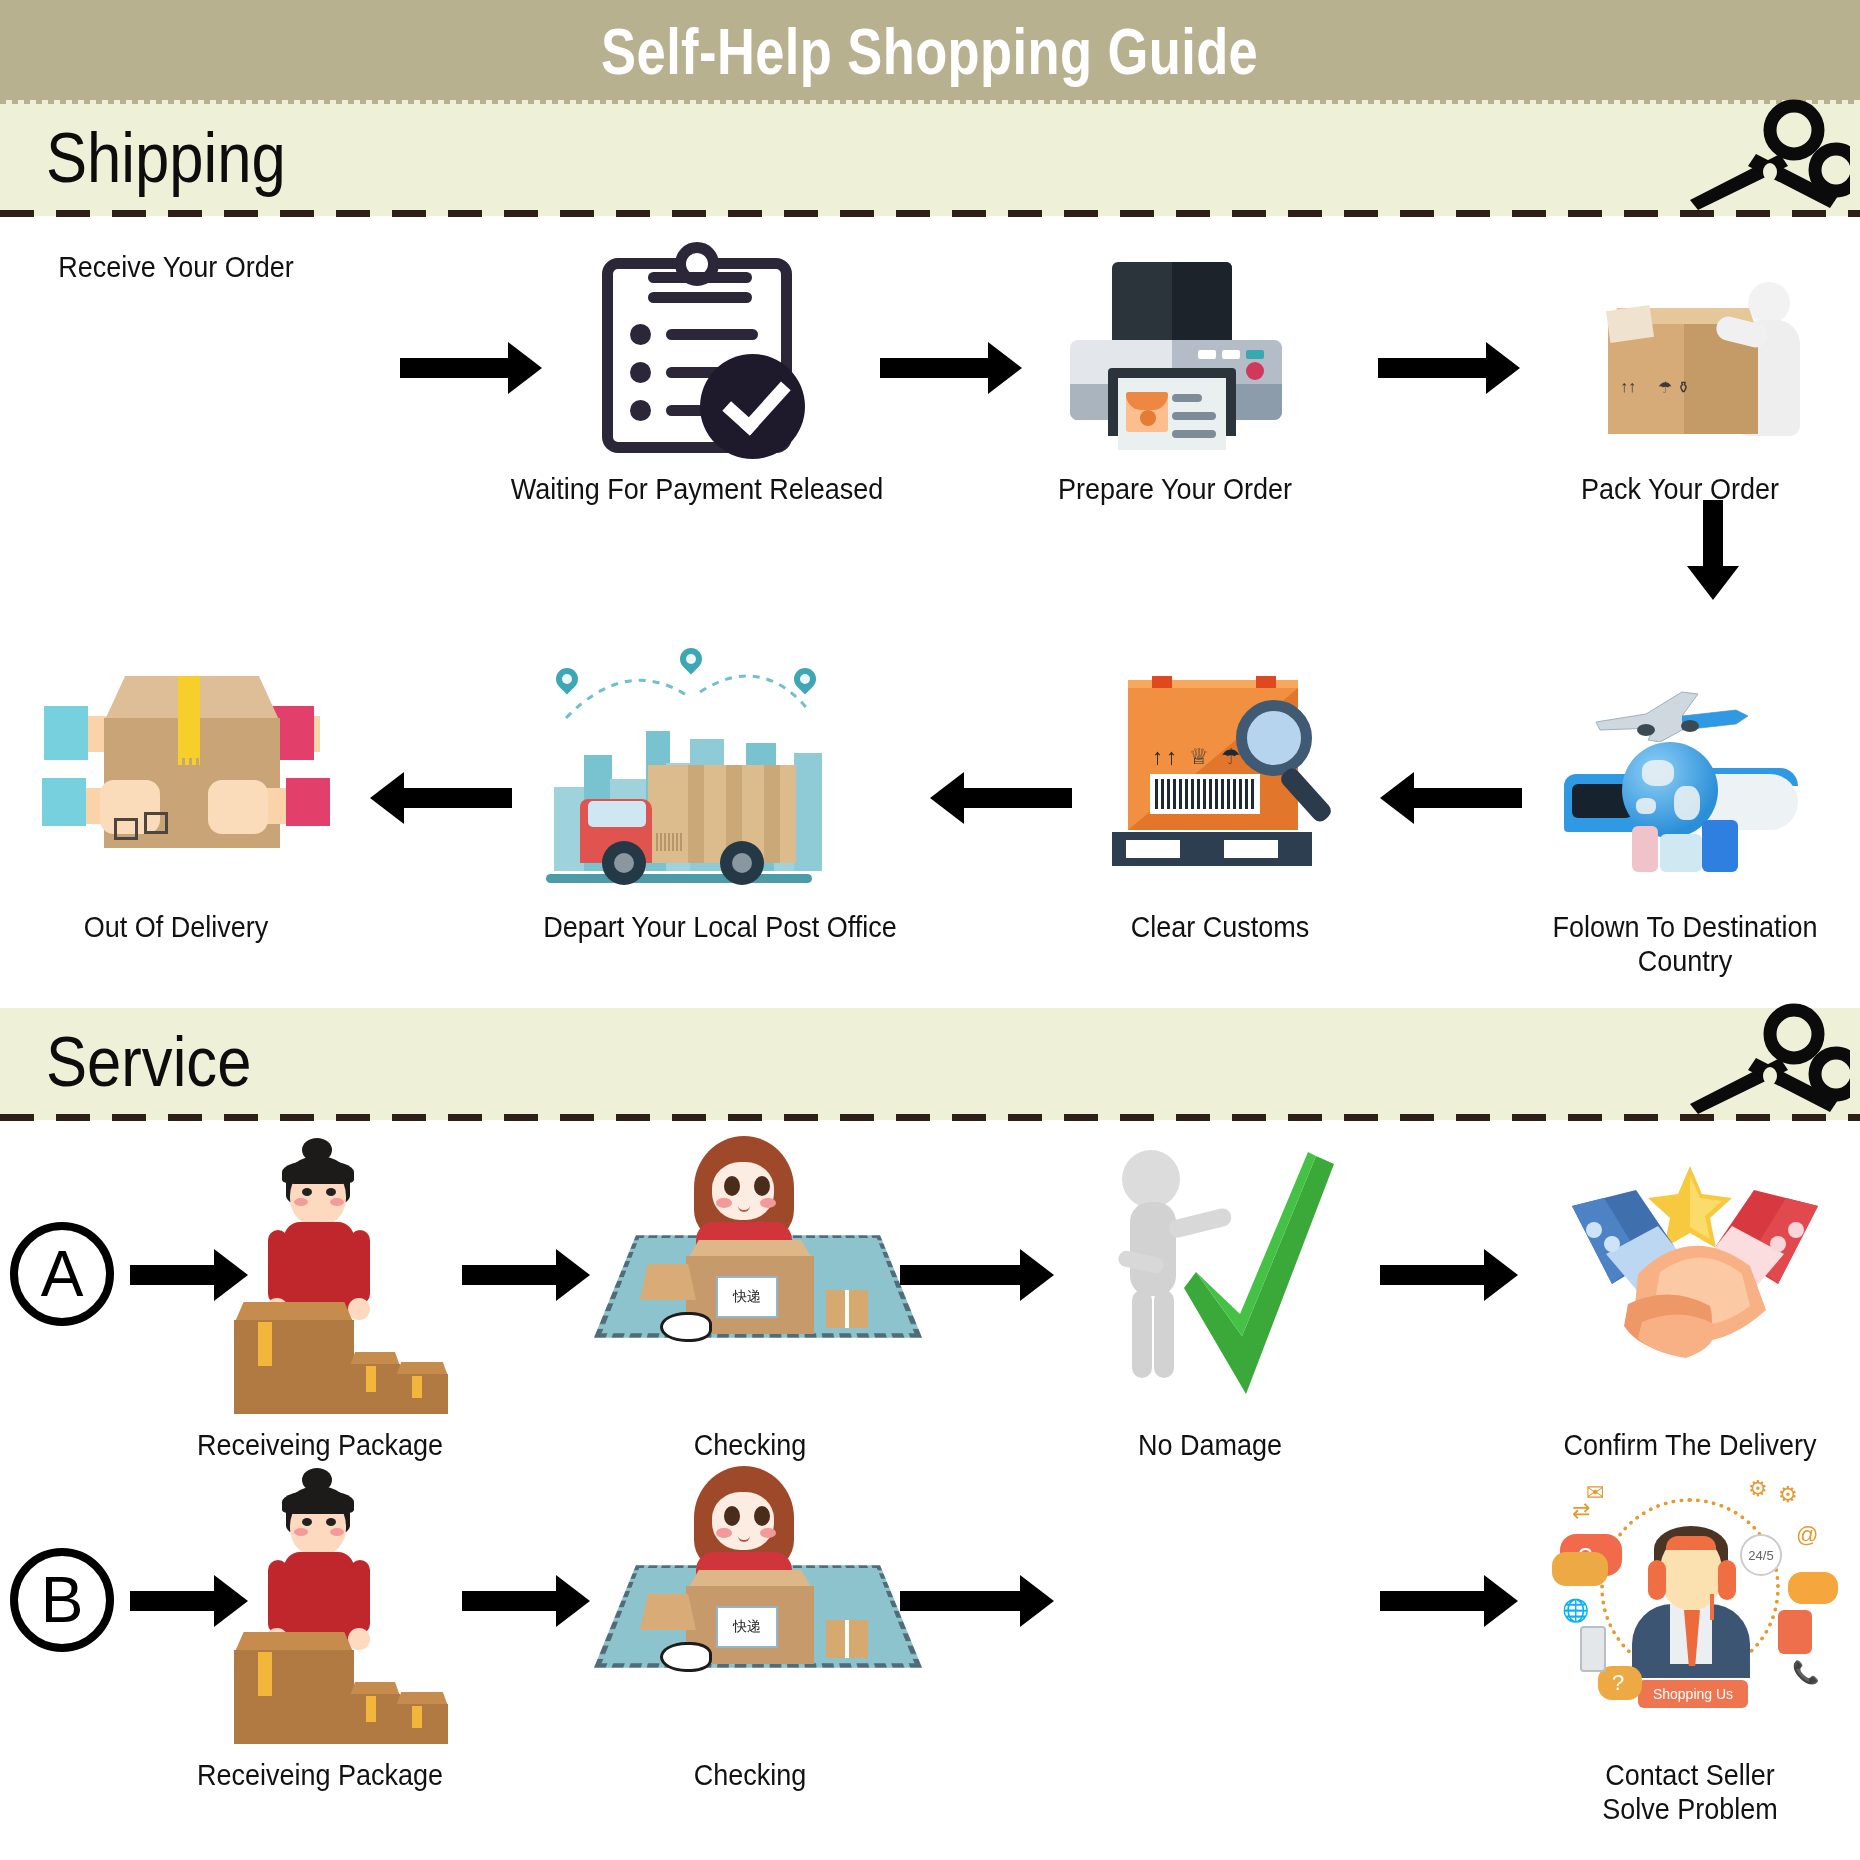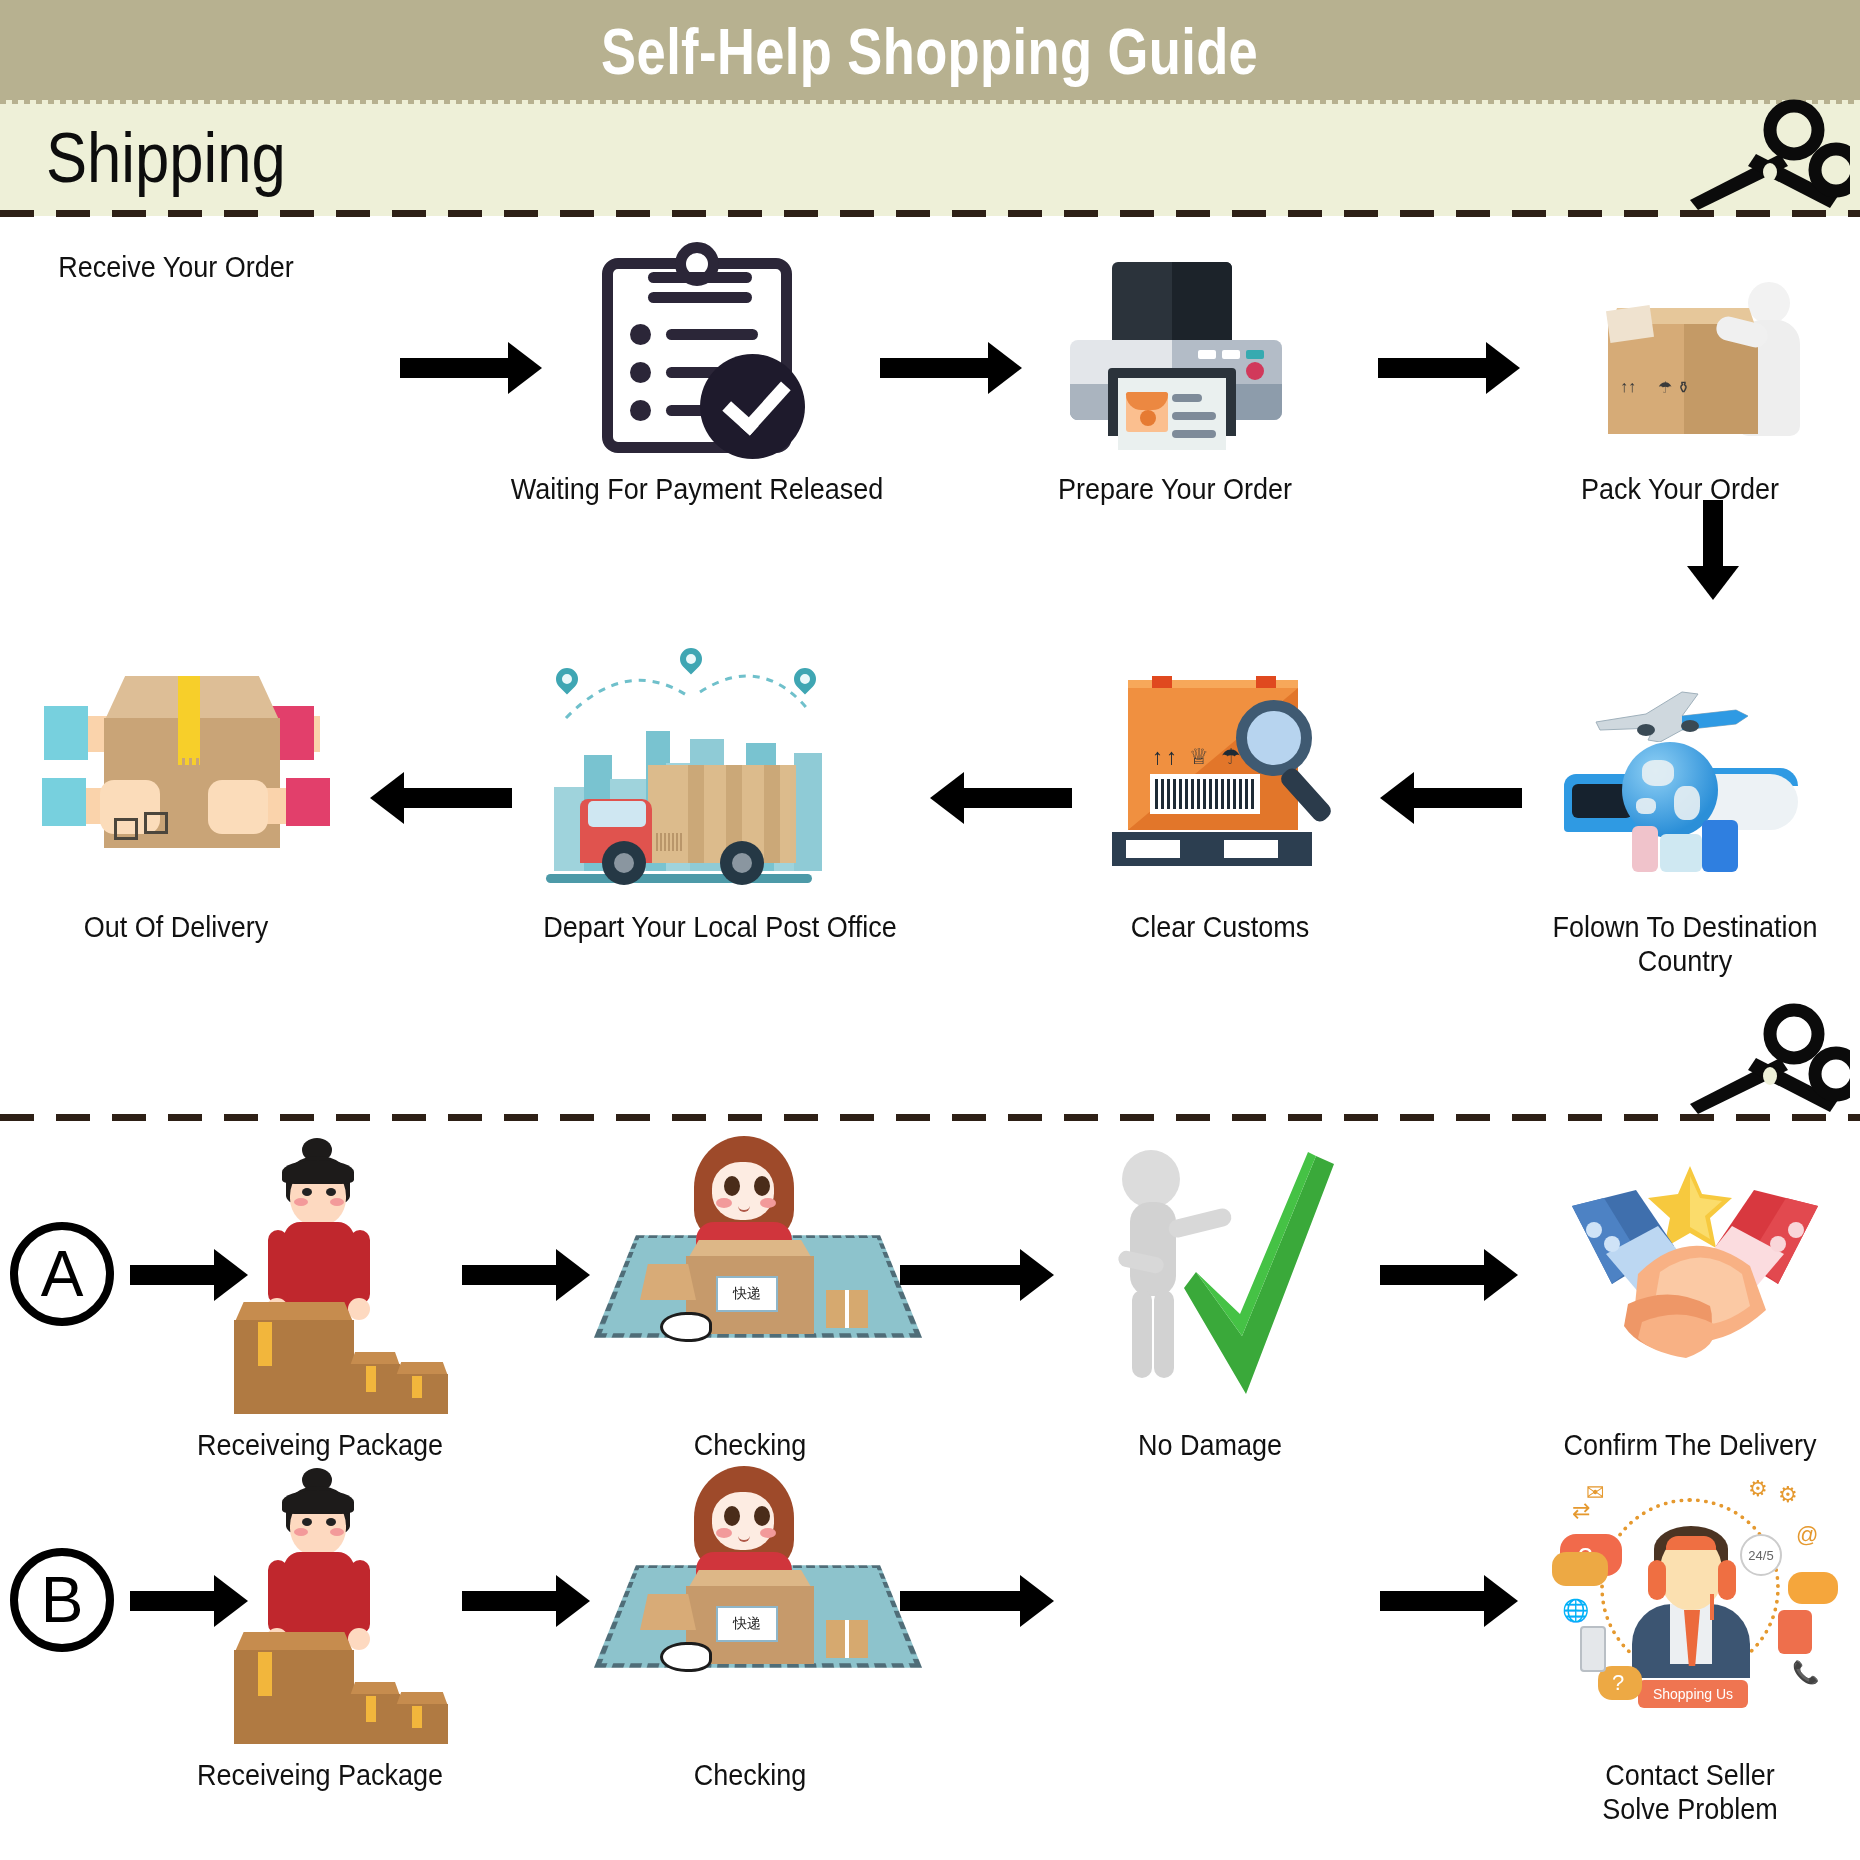--- a/index.html
+++ b/index.html
@@ -209,21 +209,21 @@
   .gk-hair { position:absolute; left:80px; top:-8px; width:100px; height:104px; background:#9e4a2a;
         border-radius:52% 52% 30% 30%; }
   .gk-face { position:absolute; left:98px; top:18px; width:62px; height:58px; background:#fdece2; border-radius:46%; }
   .gk-eye { position:absolute; width:16px; height:20px; background:#4a2c1a; border-radius:50%; }
   .gk-cheek { position:absolute; width:16px; height:10px; background:#f29a9a; border-radius:50%; }
   .gk-dress { position:absolute; left:82px; top:78px; width:96px; height:62px; background:#d0353c;
         border-radius:18px 18px 6px 6px; }
   .gk-box { position:absolute; left:72px; top:112px; width:128px; height:78px; background:#c69a6b; }
   .gk-box-lid { position:absolute; left:72px; top:96px; width:128px; height:22px; background:#ddb787;
         clip-path: polygon(10% 0,90% 0,100% 100%,0 100%); }
-  .gk-label { position:absolute; left:102px; top:132px; width:62px; height:36px; background:#fff;
+  .gk-label { position:absolute; left:102px; top:132px; width:62px; height:42px; background:#fff;
         border:2px solid #8fb6c9; font-size:14px; color:#222; display:flex; align-items:center; justify-content:center; }
   .gk-cat { position:absolute; left:46px; top:168px; width:52px; height:30px; background:#fff;
         border:3px solid #1c1c1c; border-radius:50% 40% 40% 50%; }
   .gk-gift { position:absolute; left:212px; top:146px; width:42px; height:38px; background:#d6a96f; }
 
   
   .mn-head { position:absolute; left:12px; top:0; width:58px; height:58px; background:#dcdcdc; border-radius:50%; }
   .mn-body { position:absolute; left:20px; top:52px; width:46px; height:94px; background:#d2d2d2; border-radius:20px; }
   .mn-leg { position:absolute; background:#d2d2d2; border-radius:10px; }
   .mn-arm { position:absolute; background:#d8d8d8; border-radius:12px; }
@@ -486,20 +486,23 @@
         </div>
         <div class="gl-lug" style="left:88px; top:158px; width:26px; height:46px; background:#f0c3cb;"></div>
         <div class="gl-lug" style="left:116px; top:166px; width:42px; height:38px; background:#cfe8f2;"></div>
         <div class="gl-lug" style="left:158px; top:152px; width:36px; height:52px; background:#2f7fe0;"></div>
       </div>
     </div>
     <div class="step-label">Folown To Destination
 Country</div>
   </div>
 
+  <div class="banner" style="top:1008px;height:112px;">
+    <div class="banner-label" style="left:46px; top:14px;">Service</div>
+  </div>
   <div class="dashes" style="top:1114px;"></div>
 
   <svg class="scissors" style="left:1660px; top:1000px;" width="190" height="120" viewBox="0 0 190 120">
     <g fill="#0b0b0b">
       <path d="M30 104 L120 58 L128 70 L38 114 Z"></path>
       <path d="M178 100 L96 58 L88 70 L170 112 Z"></path>
       <circle cx="134" cy="34" r="24" fill="none" stroke="#0b0b0b" stroke-width="13"></circle>
       <circle cx="176" cy="74" r="21" fill="none" stroke="#0b0b0b" stroke-width="13"></circle>
       <ellipse cx="110" cy="76" rx="7" ry="9" fill="#eef0d8"></ellipse>
     </g>

